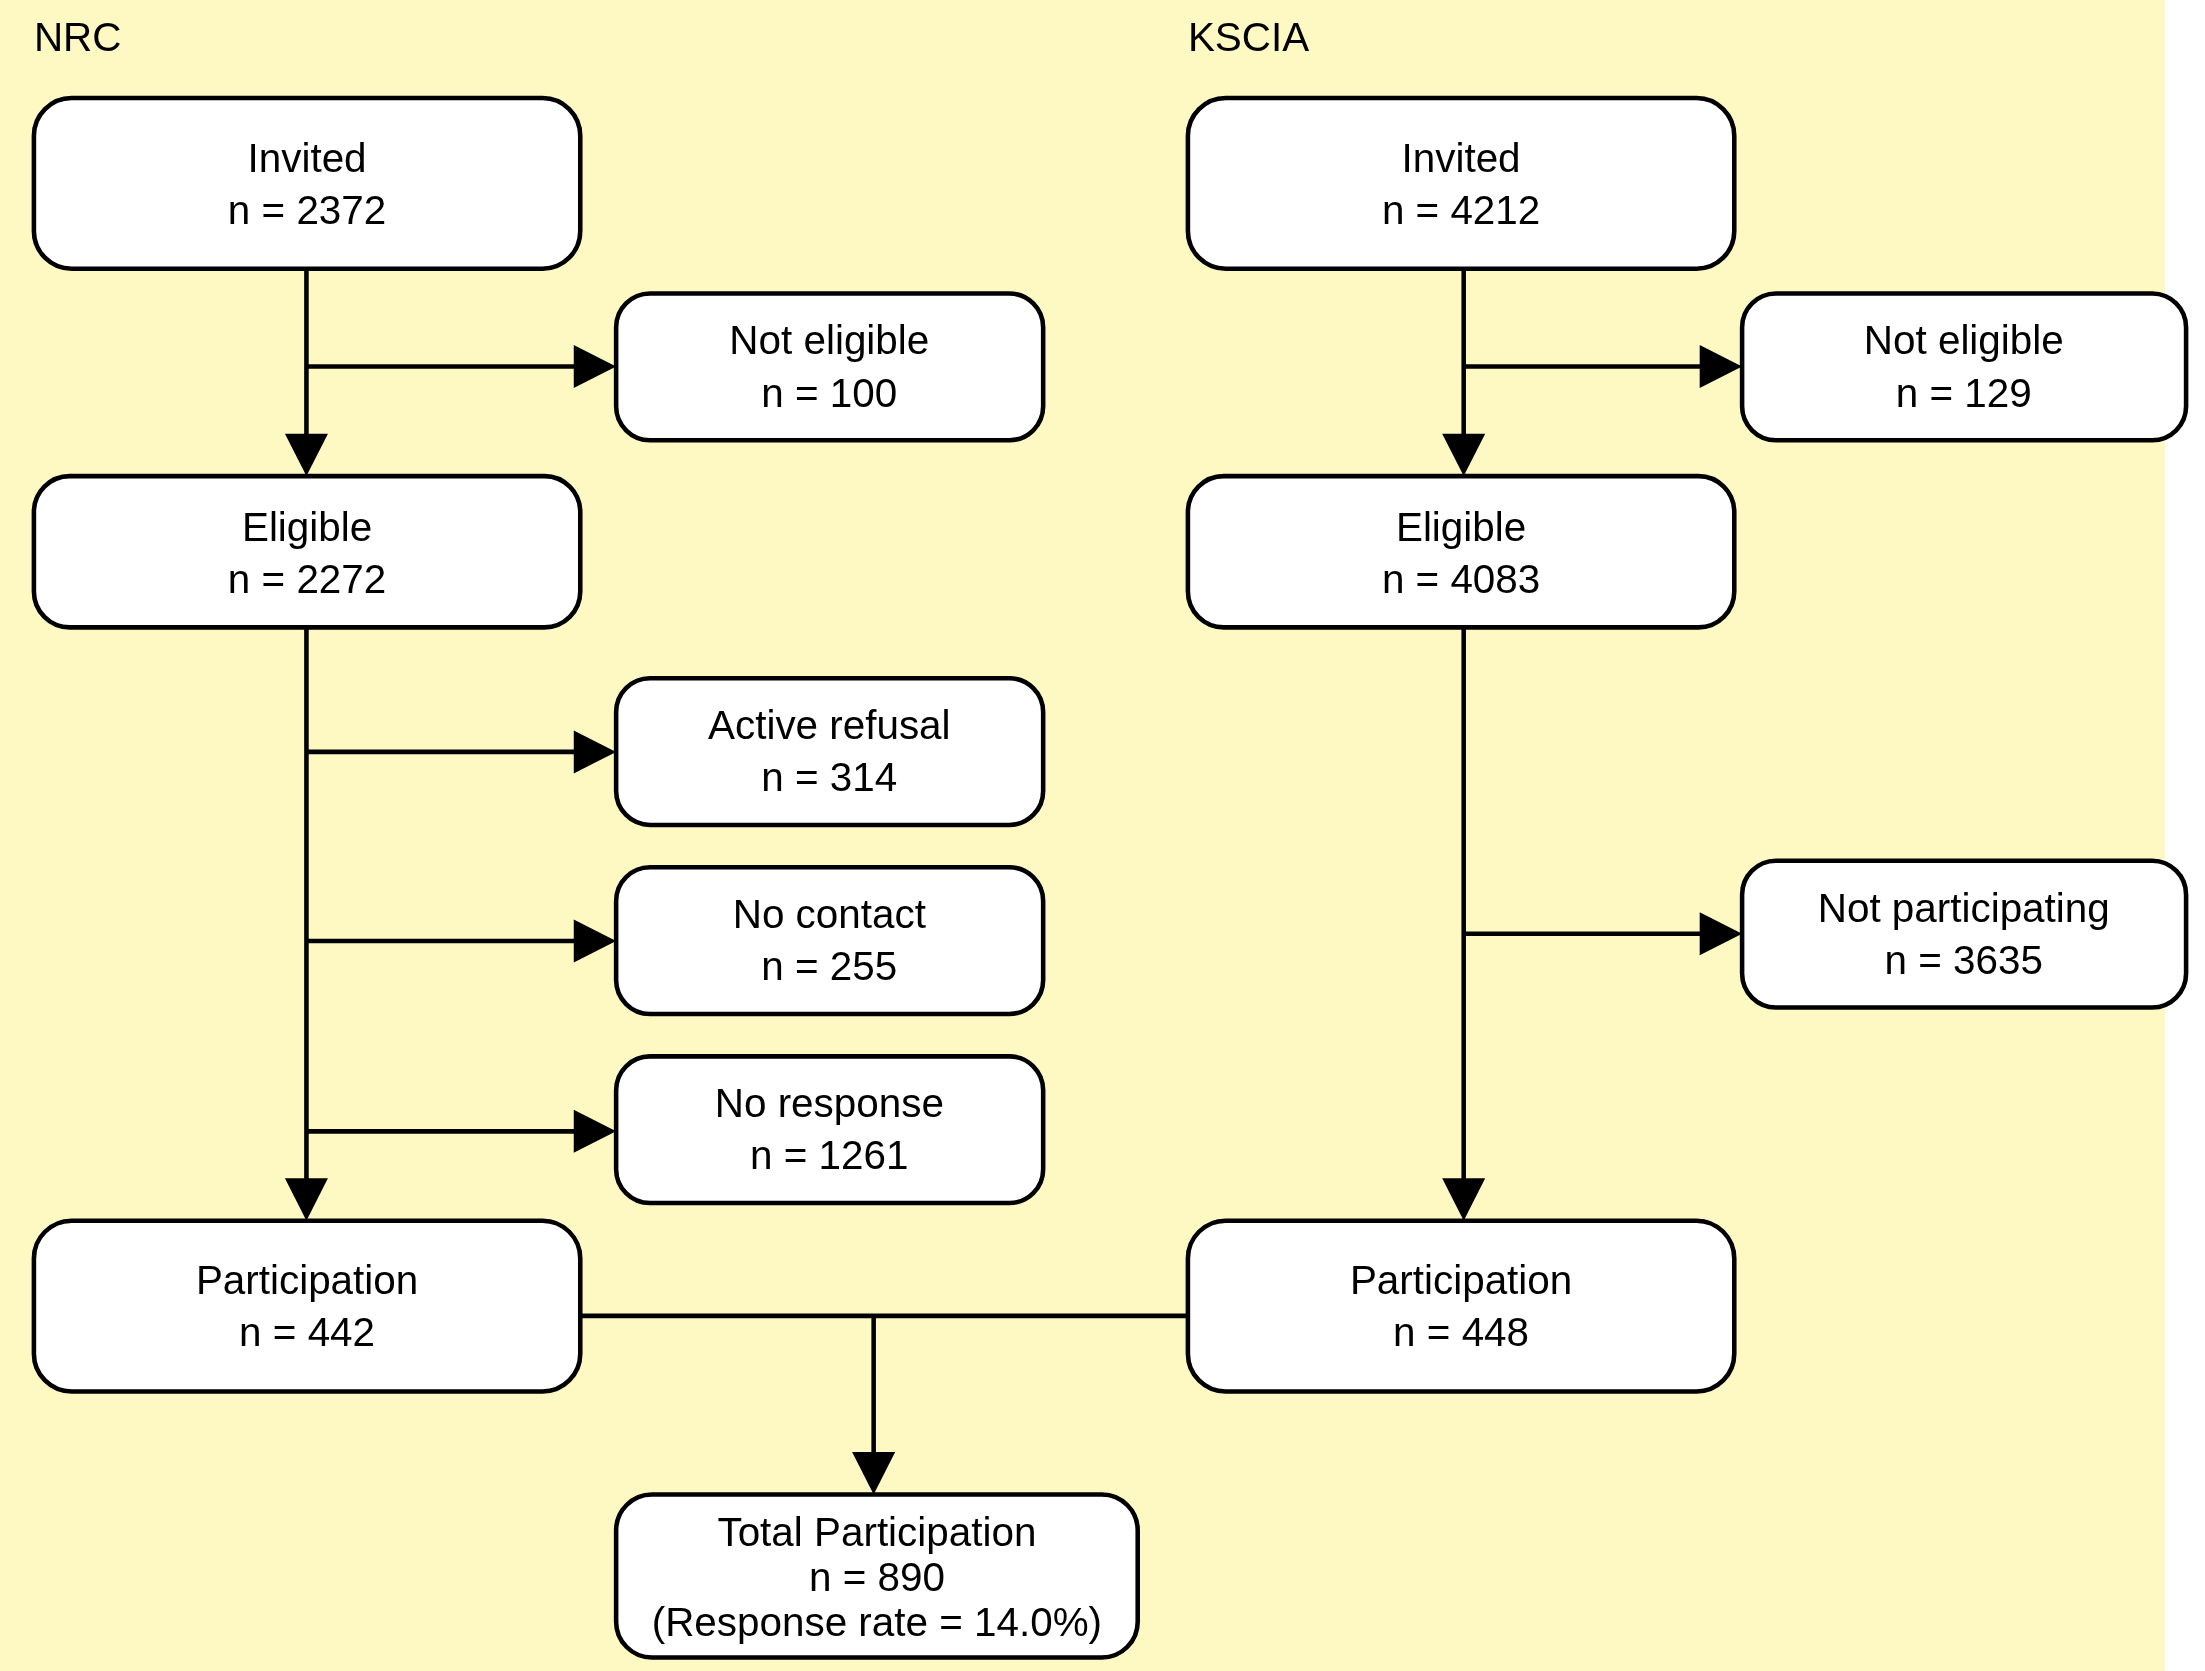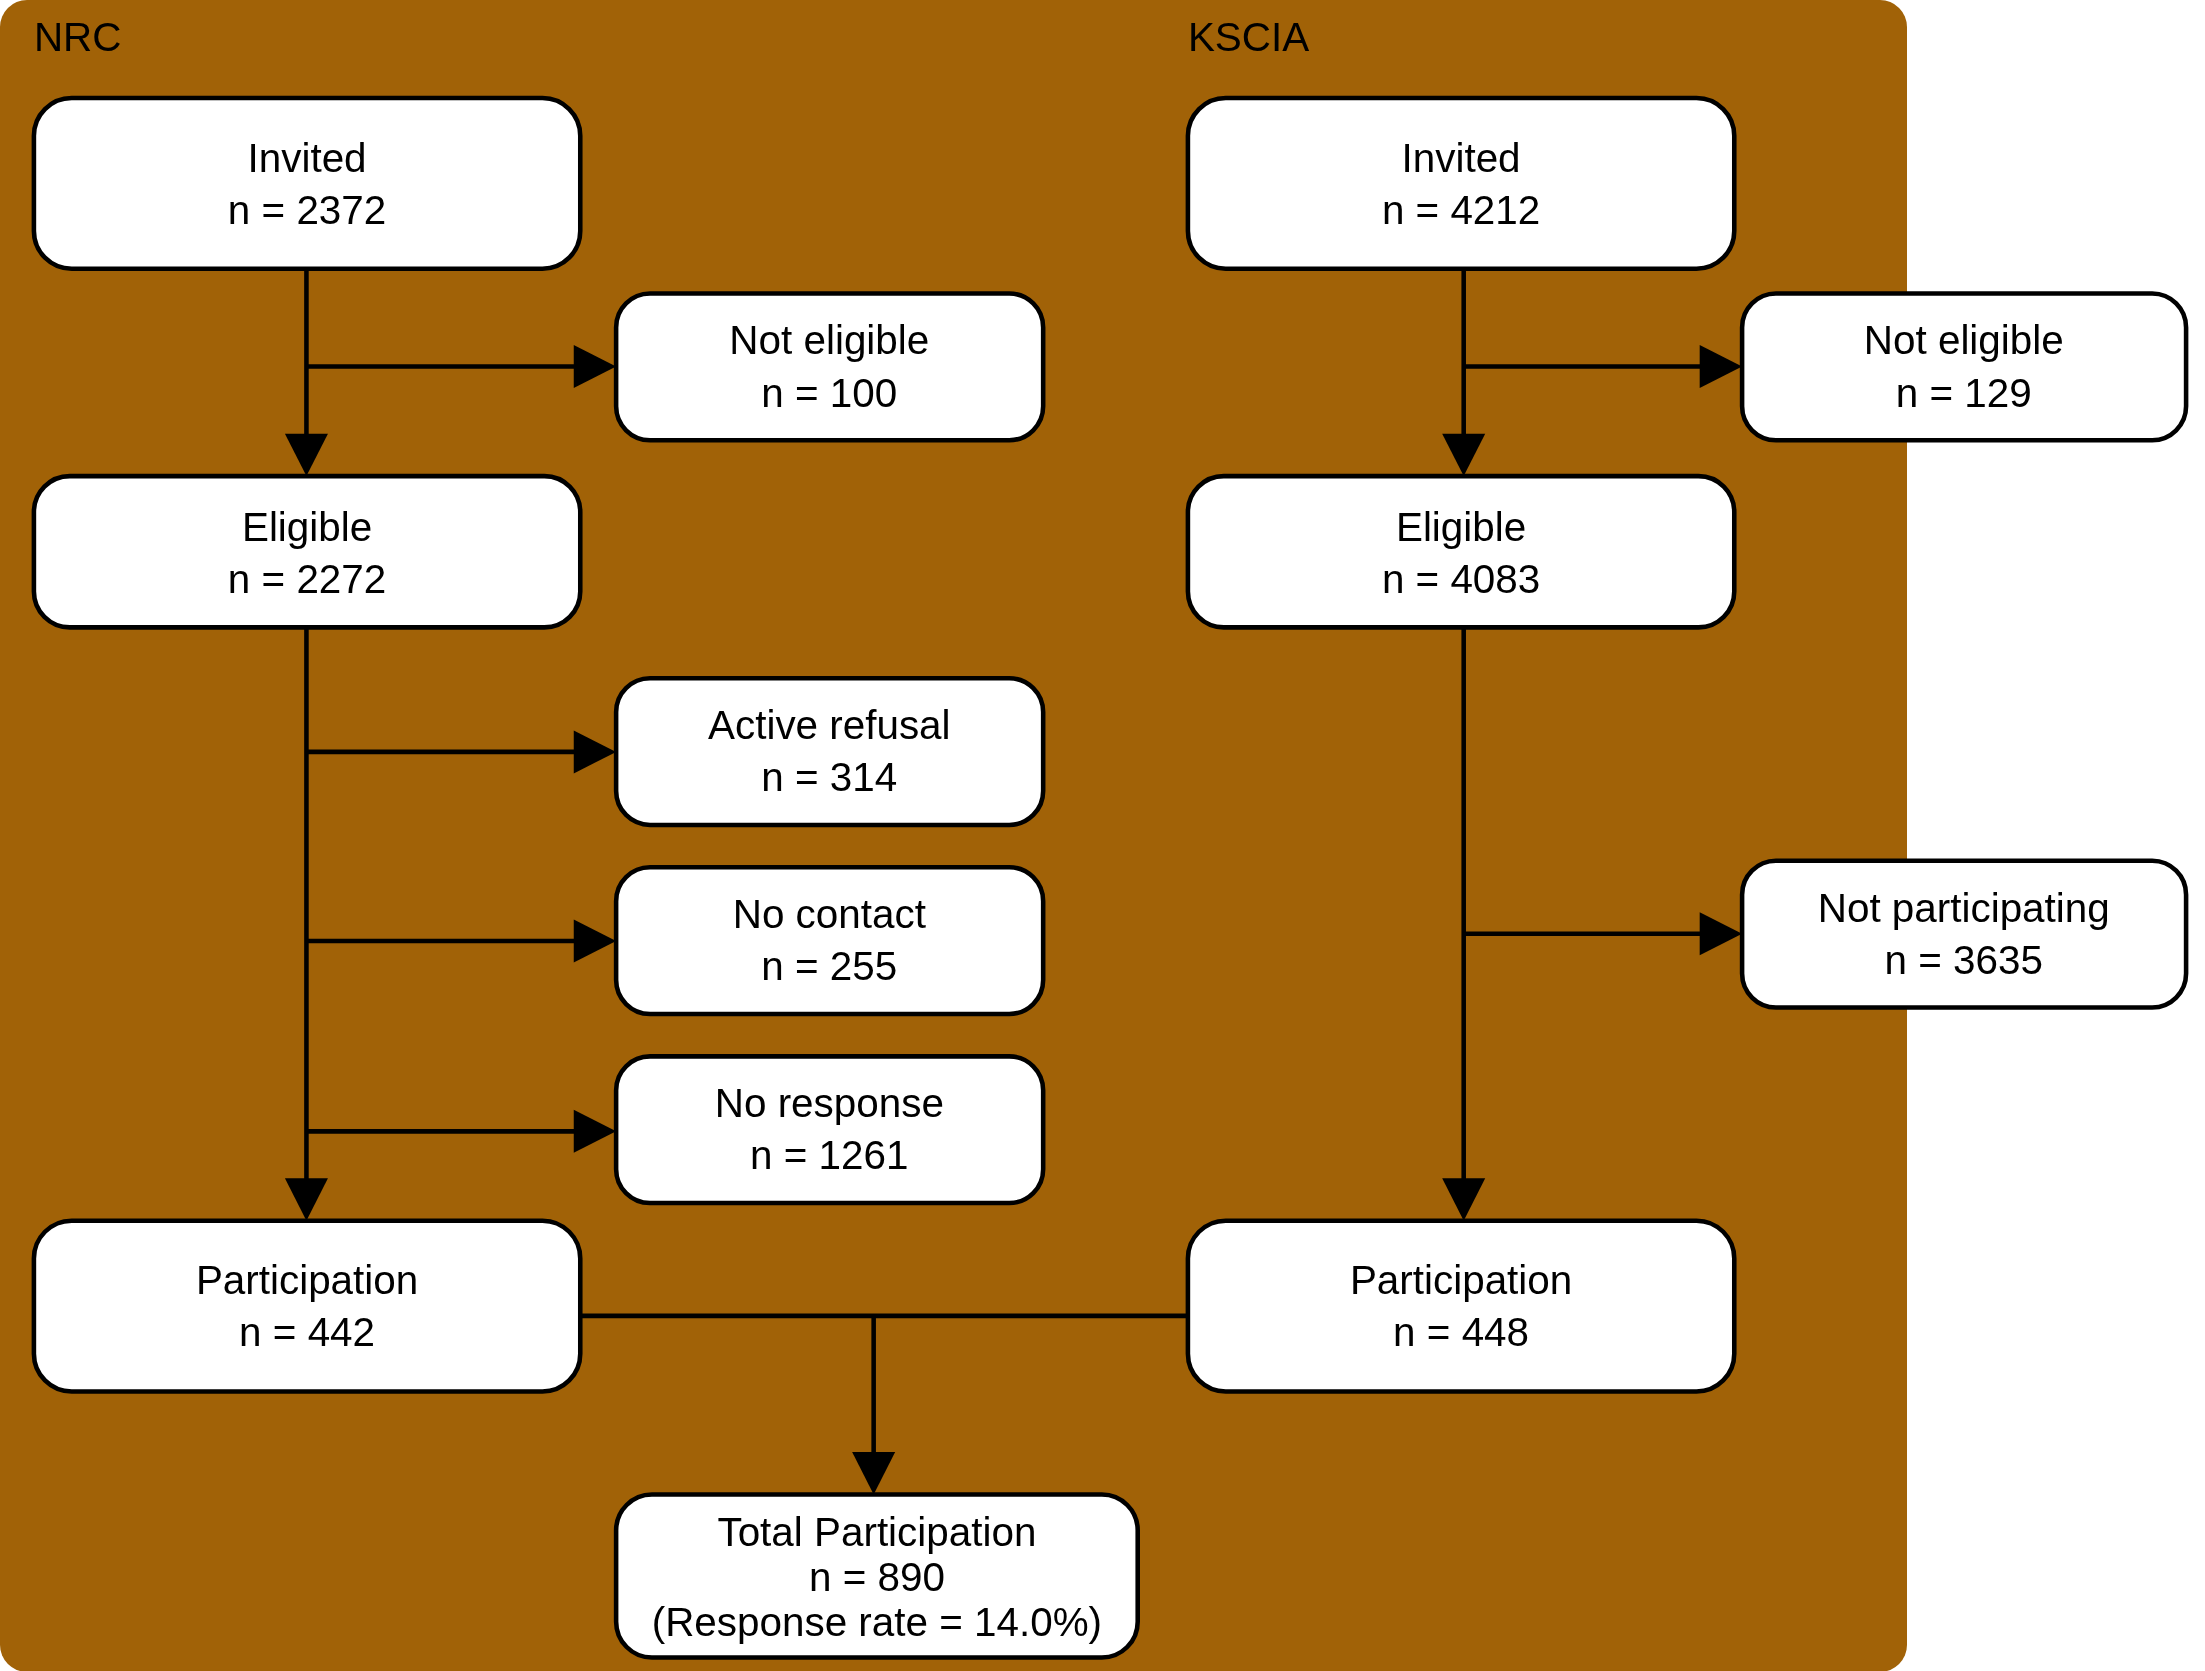--- a/index.html
+++ b/index.html
@@ -2,25 +2,24 @@
 <html style="font-size:10.4px"><head>
 <meta charset="utf-8">
 <style>
   html, body {
     margin: 0;
     padding: 0;
     background: #ffffff;
   }
   #flow-root {
     position: relative;
-    width: 1907px;
+    width: 2165px;
     height: 1672px;
-    background: #a16207;
+    background: #fef9c3;
     font-family: "Liberation Sans", sans-serif;
-    border-radius: 27px;
   }
   svg.flow-canvas {
     position: absolute;
     left: 0;
     top: 0;
     width: 2205px;
     height: 1672px;
     display: block;
   }
   .node-rect {

